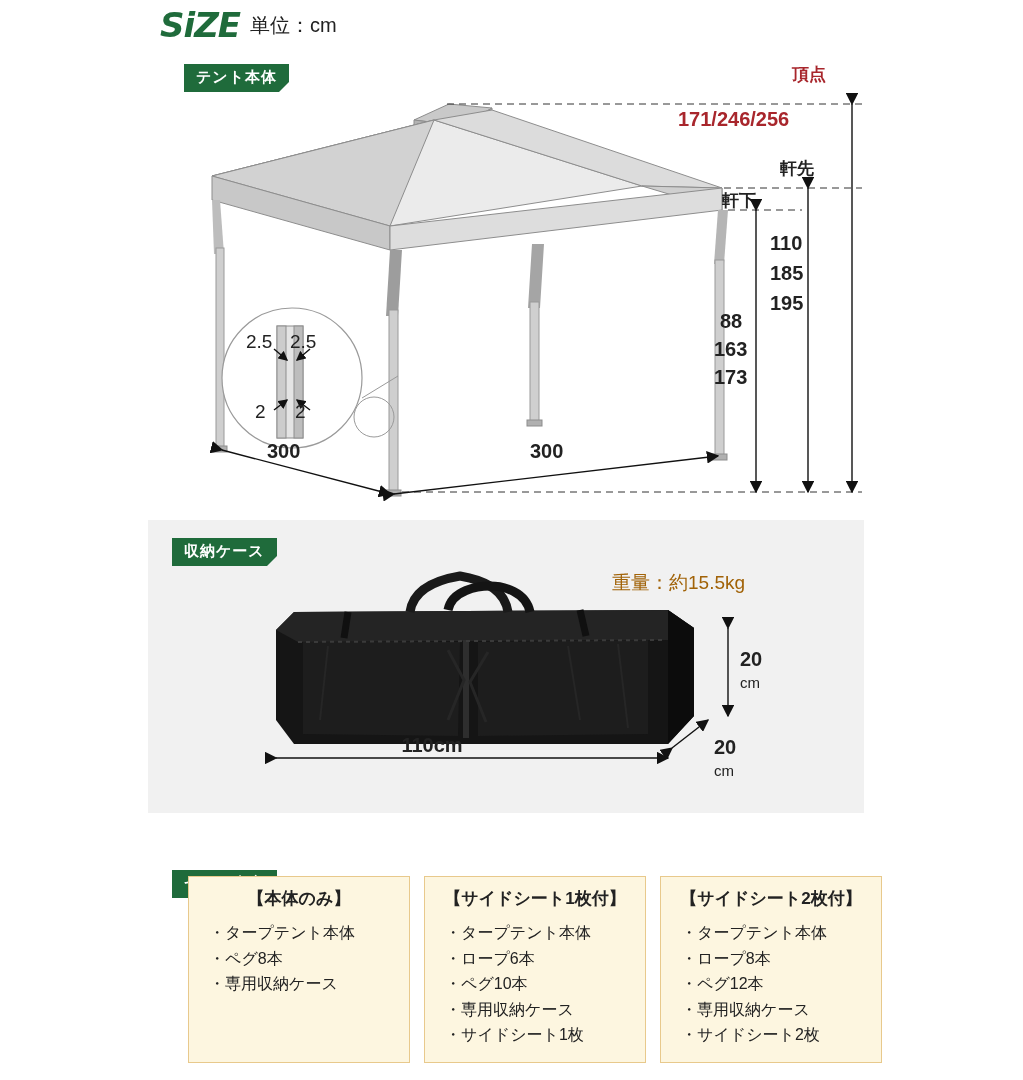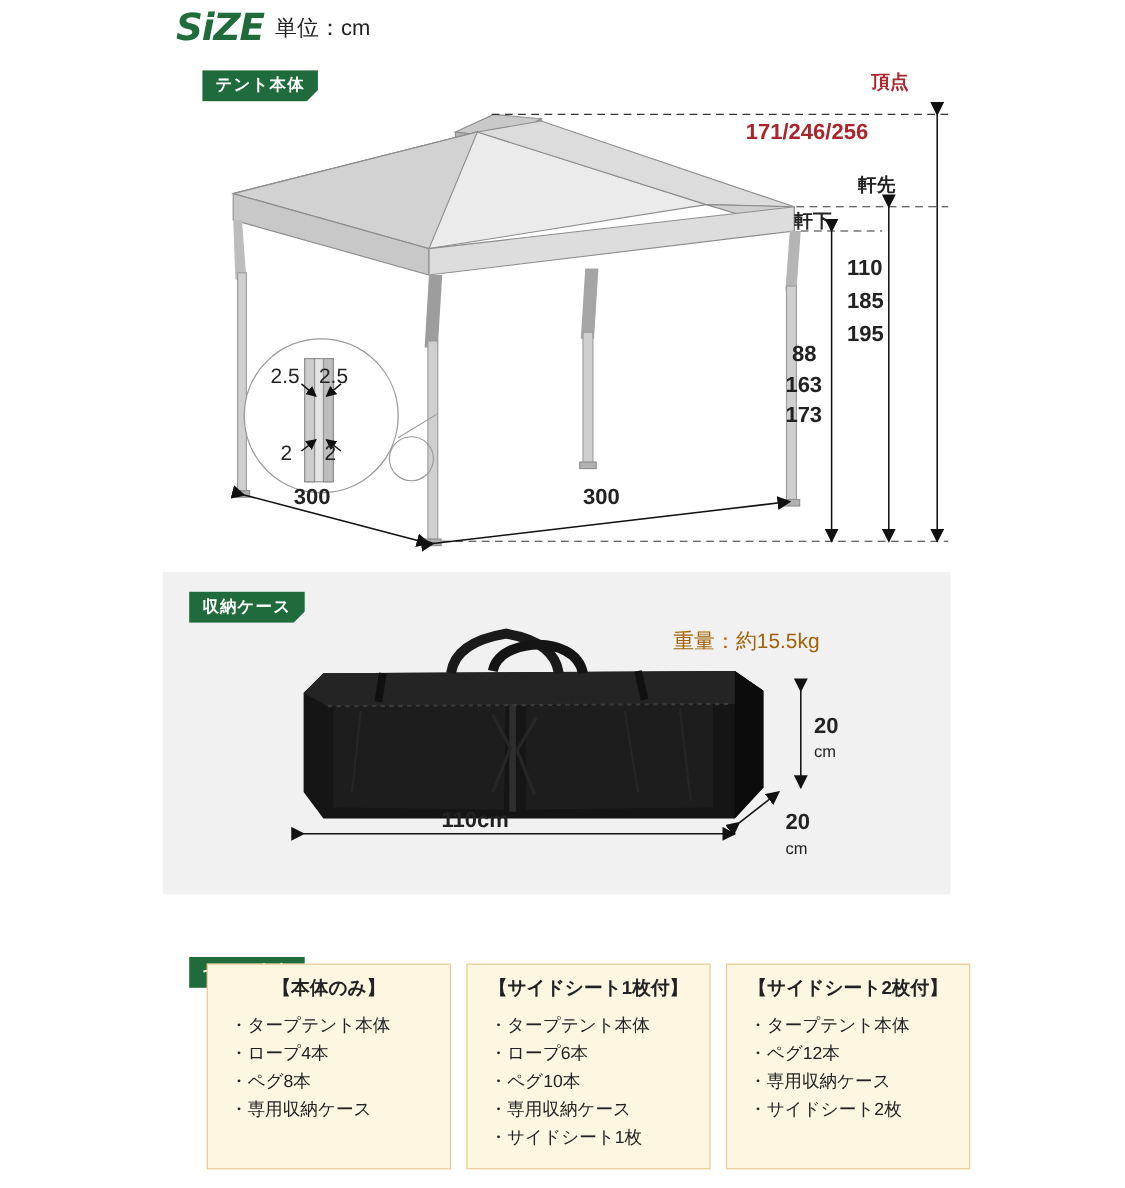--- a/index.html
+++ b/index.html
@@ -303,41 +303,41 @@
 
 <div id="set-panel">
   <span id="set-tag" class="tag">セット内容</span>
 
   <div class="set-cols">
 
     <div class="set-card">
       <h4>【本体のみ】</h4>
       <ul>
         <li>・タープテント本体</li>
-        <li>・ロープ4本</li>
         <li>・ペグ8本</li>
         <li>・専用収納ケース</li>
       </ul>
     </div>
 
     <div class="set-card">
       <h4>【サイドシート1枚付】</h4>
       <ul>
         <li>・タープテント本体</li>
         <li>・ロープ6本</li>
         <li>・ペグ10本</li>
         <li>・専用収納ケース</li>
         <li>・サイドシート1枚</li>
       </ul>
     </div>
 
     <div class="set-card">
       <h4>【サイドシート2枚付】</h4>
       <ul>
         <li>・タープテント本体</li>
+        <li>・ロープ8本</li>
         <li>・ペグ12本</li>
         <li>・専用収納ケース</li>
         <li>・サイドシート2枚</li>
       </ul>
     </div>
 
   </div>
 </div>
 
 </body></html>

